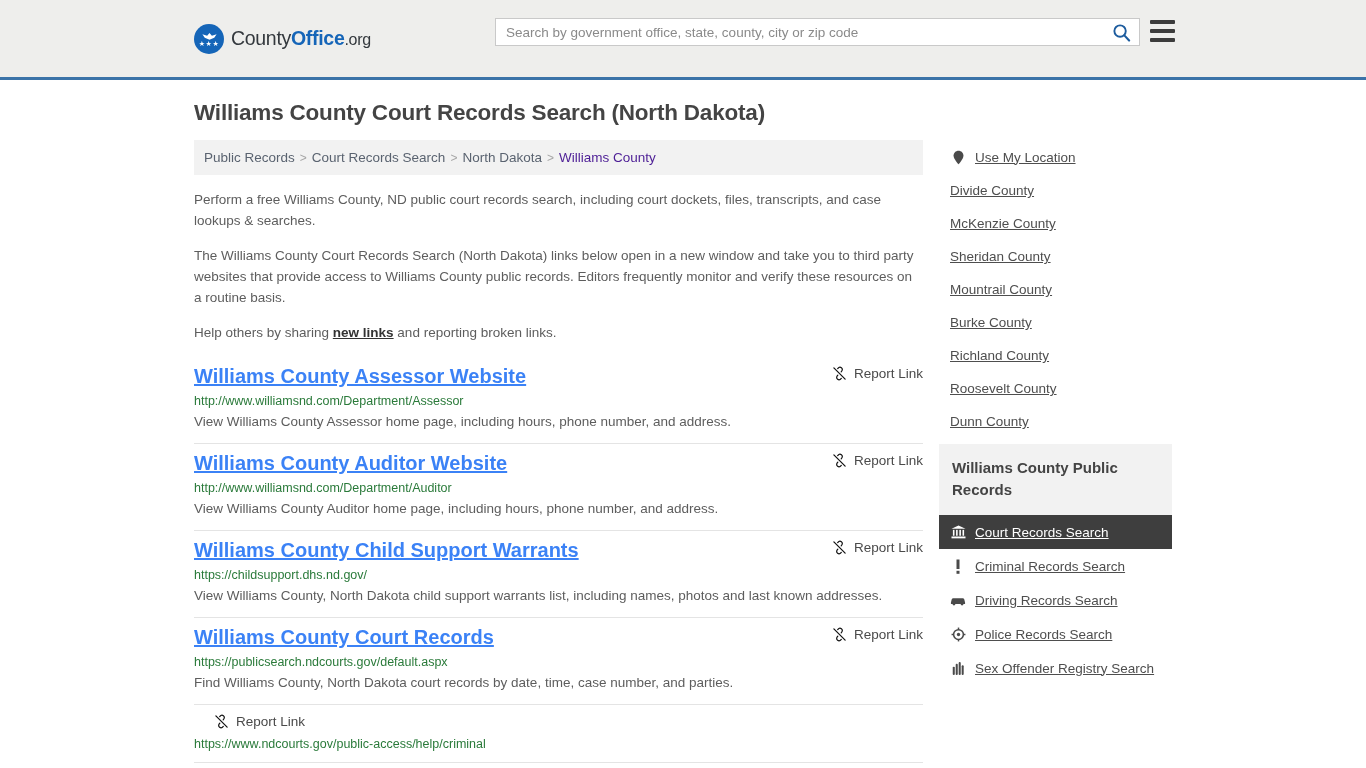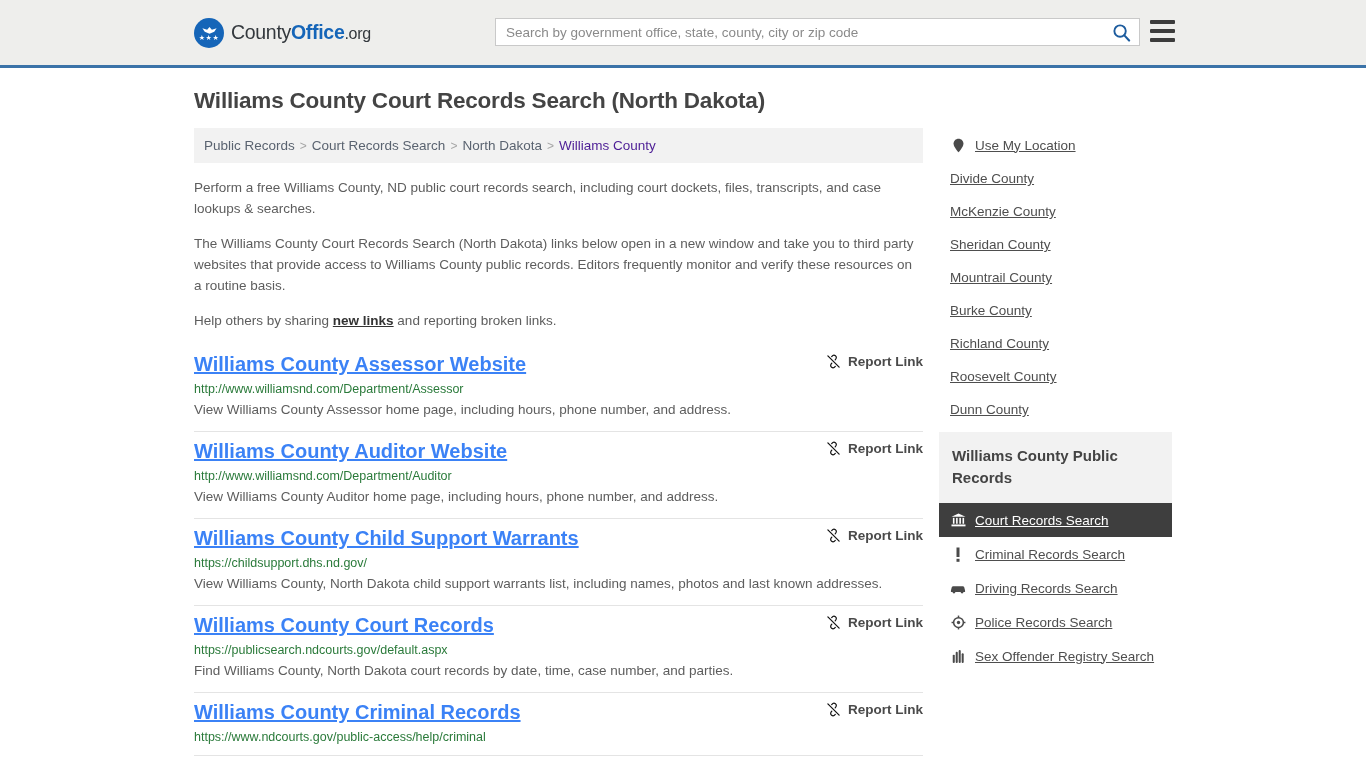--- a/index.html
+++ b/index.html
@@ -7,21 +7,21 @@
     margin: 0; padding: 0;
     width: 1366px; height: 768px;
     overflow: hidden;
     background: #ffffff;
     font-family: "Liberation Sans", sans-serif;
     color: #555555;
   }
 
   
   .site-header {
-    height: 68px;
+    height: 80px;
     background: #eeeeec;
     border-bottom: 3px solid #3b73a8;
     display: flex;
     align-items: center;
     position: relative;
   }
   .logo-wrap {
     display: flex;
     align-items: center;
     margin-left: 194px;
@@ -175,21 +175,20 @@
     display: flex;
     align-items: center;
     gap: 7px;
     cursor: pointer;
     flex: none;
     padding-left: 20px;
   }
   .report-link .rl-text {
     font-size: 13.5px;
     color: #4a4a4a;
-    font-weight: bold;
   }
   .result-url {
     font-size: 12.5px;
     color: #2a7a3a;
     margin-top: 7px;
     line-height: 16px;
   }
   .result-desc {
     font-size: 13.5px;
     color: #5d5d5d;
@@ -346,21 +345,20 @@
               </svg>
               <span class="rl-text">Report Link</span>
             </span>
           </div>
           <div class="result-url">https://publicsearch.ndcourts.gov/default.aspx</div>
           <div class="result-desc">Find Williams County, North Dakota court records by date, time, case number, and parties.</div>
         </div>
 
         <div class="result">
           <div class="result-head">
-            <a class="result-title">Williams County Criminal Records</a>
             <span class="report-link">
               <svg width="15" height="15" viewBox="0 0 16 16">
                 <path d="M6.2 9.8 C4.6 11.4 4.6 13.2 6 14.2 C7.4 15.2 9 14.4 9.9 13.2" fill="none" stroke="#111" stroke-width="1.3" stroke-linecap="round"></path>
                 <path d="M9.8 6.2 C11.4 4.6 11.4 2.8 10 1.8 C8.6 0.8 7 1.6 6.1 2.8" fill="none" stroke="#111" stroke-width="1.3" stroke-linecap="round"></path>
                 <line x1="2" y1="2" x2="14" y2="14" stroke="#111" stroke-width="1.3" stroke-linecap="round"></line>
               </svg>
               <span class="rl-text">Report Link</span>
             </span>
           </div>
           <div class="result-url">https://www.ndcourts.gov/public-access/help/criminal</div>

